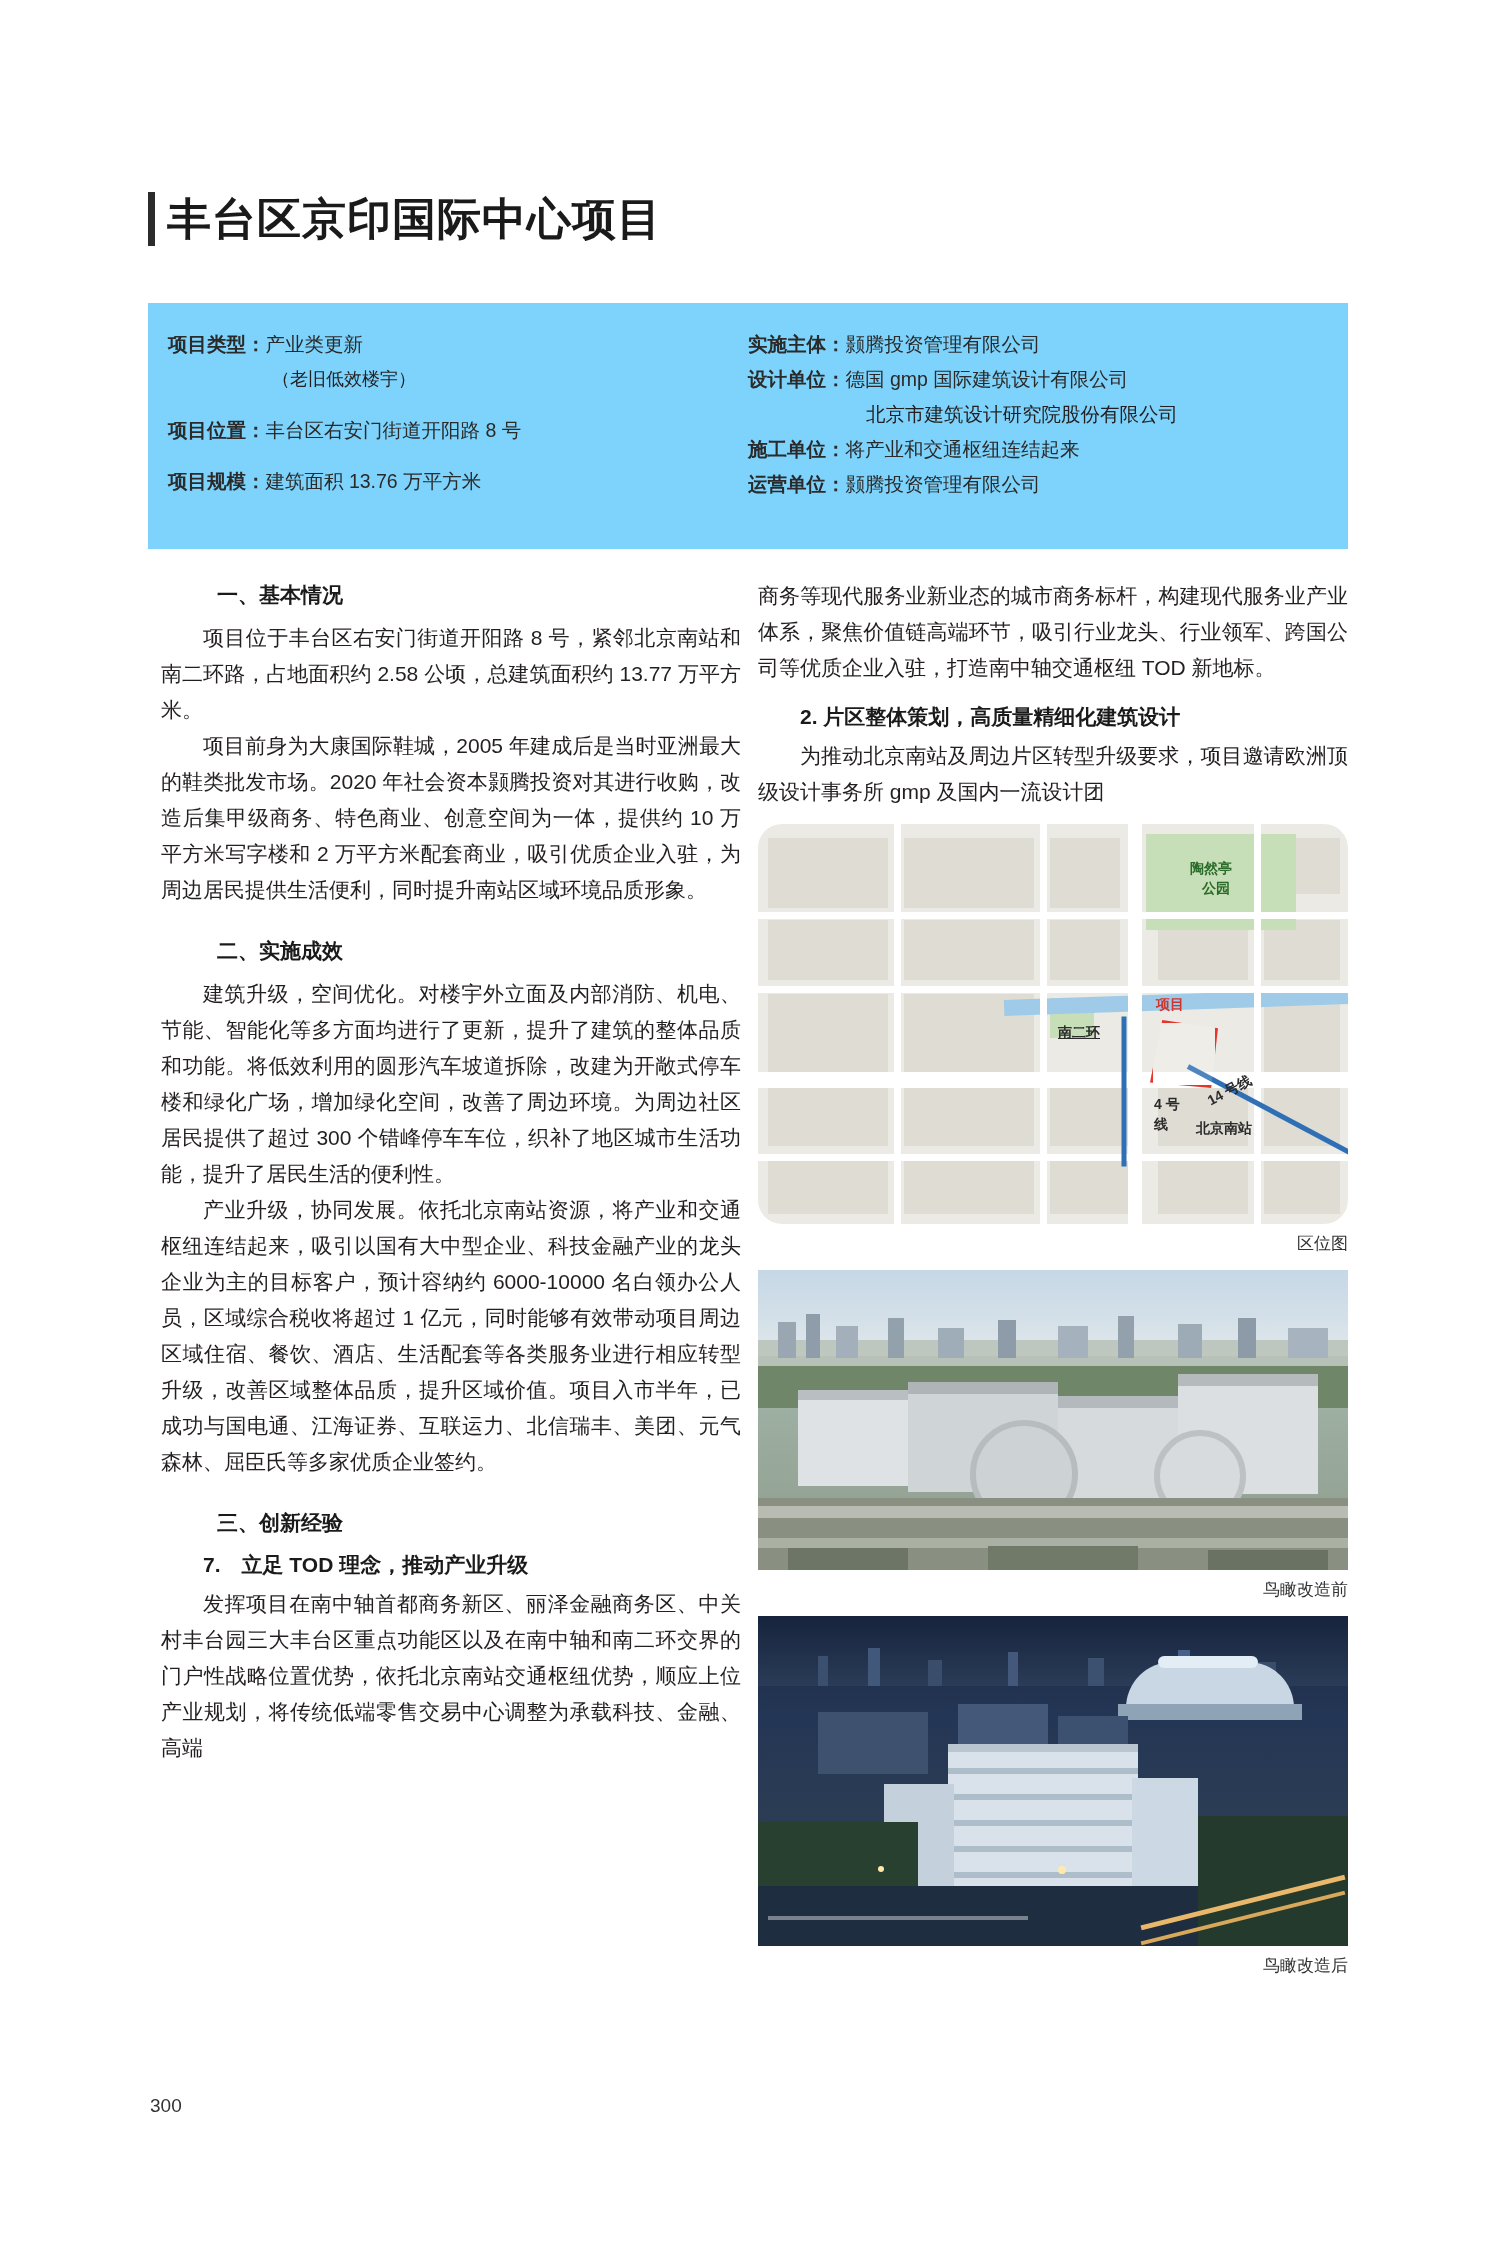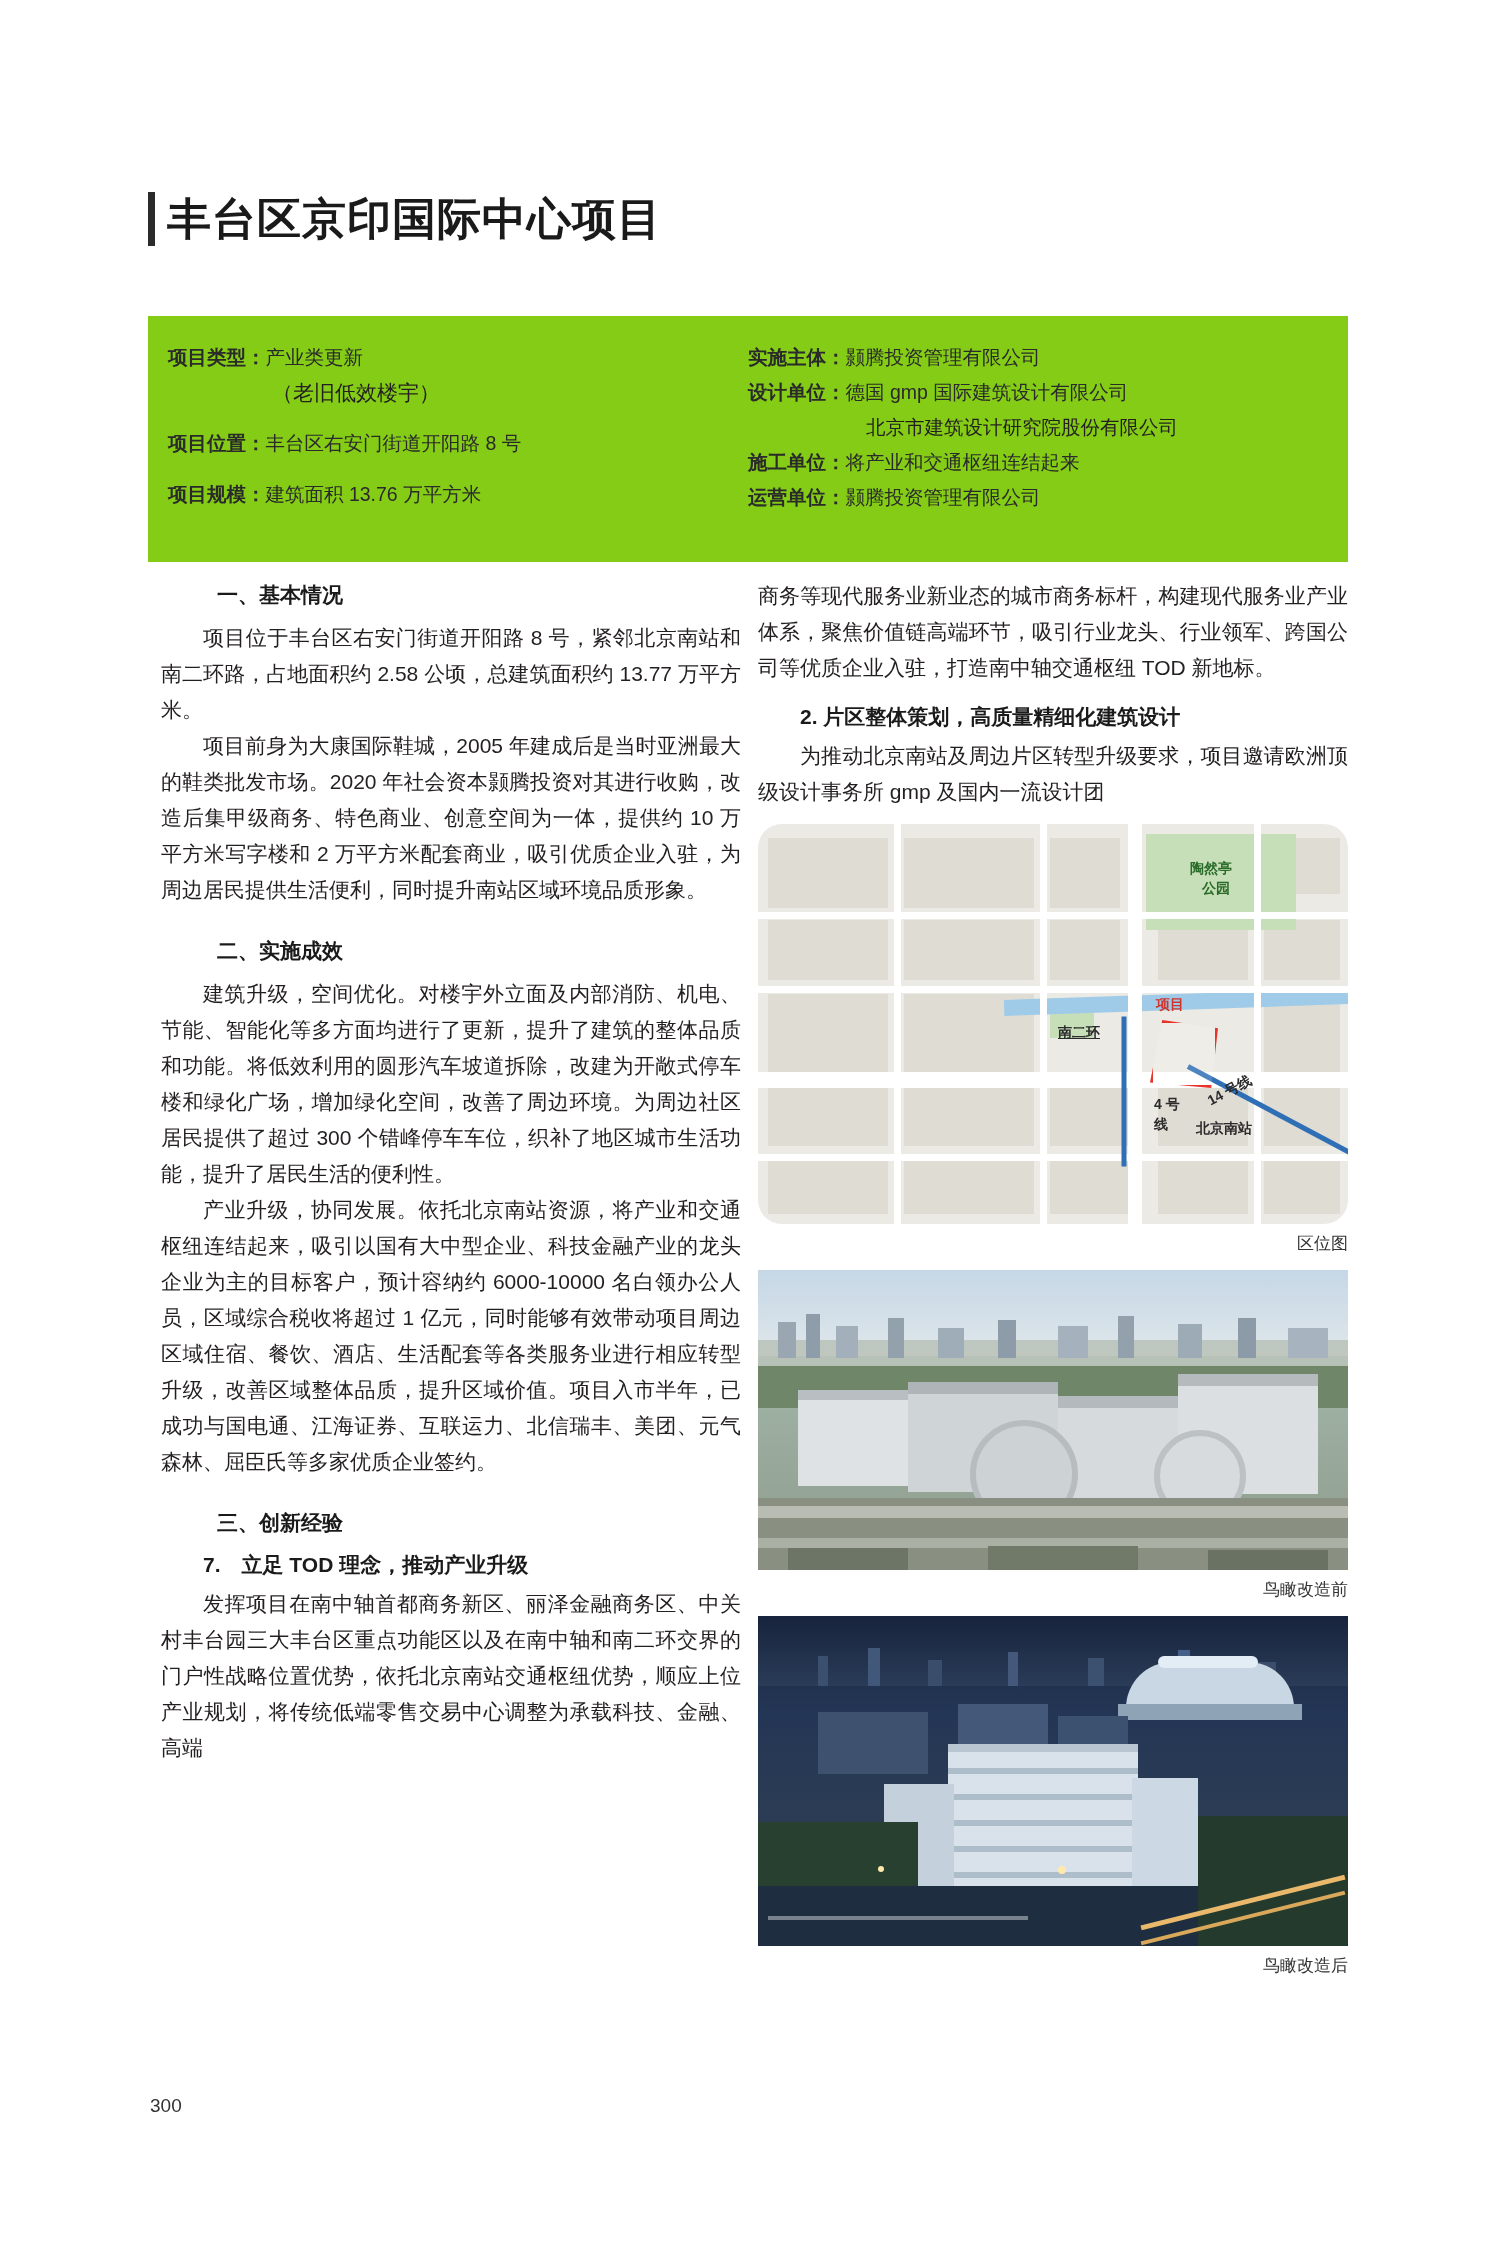--- a/index.html
+++ b/index.html
@@ -41,24 +41,24 @@
     font-weight: bold;
     letter-spacing: 1px;
     color: #1a1a1a;
     line-height: 1;
   }
 
   
   .infobox {
     position: absolute;
     left: 148px;
-    top: 316px;
+    top: 303px;
     width: 1200px;
     height: 246px;
-    background: #84cc16;
+    background: #7dd3fc;
   }
   .info-left {
     position: absolute;
     left: 20px;
     top: 24px;
     width: 560px;
   }
   .info-right {
     position: absolute;
     left: 600px;
@@ -71,21 +71,21 @@
     line-height: 35px;
     color: #2a2a2a;
     white-space: nowrap;
   }
   .info-label {
     font-weight: bold;
     flex: none;
   }
   .info-value { font-weight: normal; }
   .info-sub {
-    font-size: 21px;
+    font-size: 18px;
     line-height: 35px;
     padding-left: 104px;
     white-space: nowrap;
   }
   .info-sub2 {
     font-size: 19.5px;
     line-height: 35px;
     padding-left: 118px;
     white-space: nowrap;
   }

